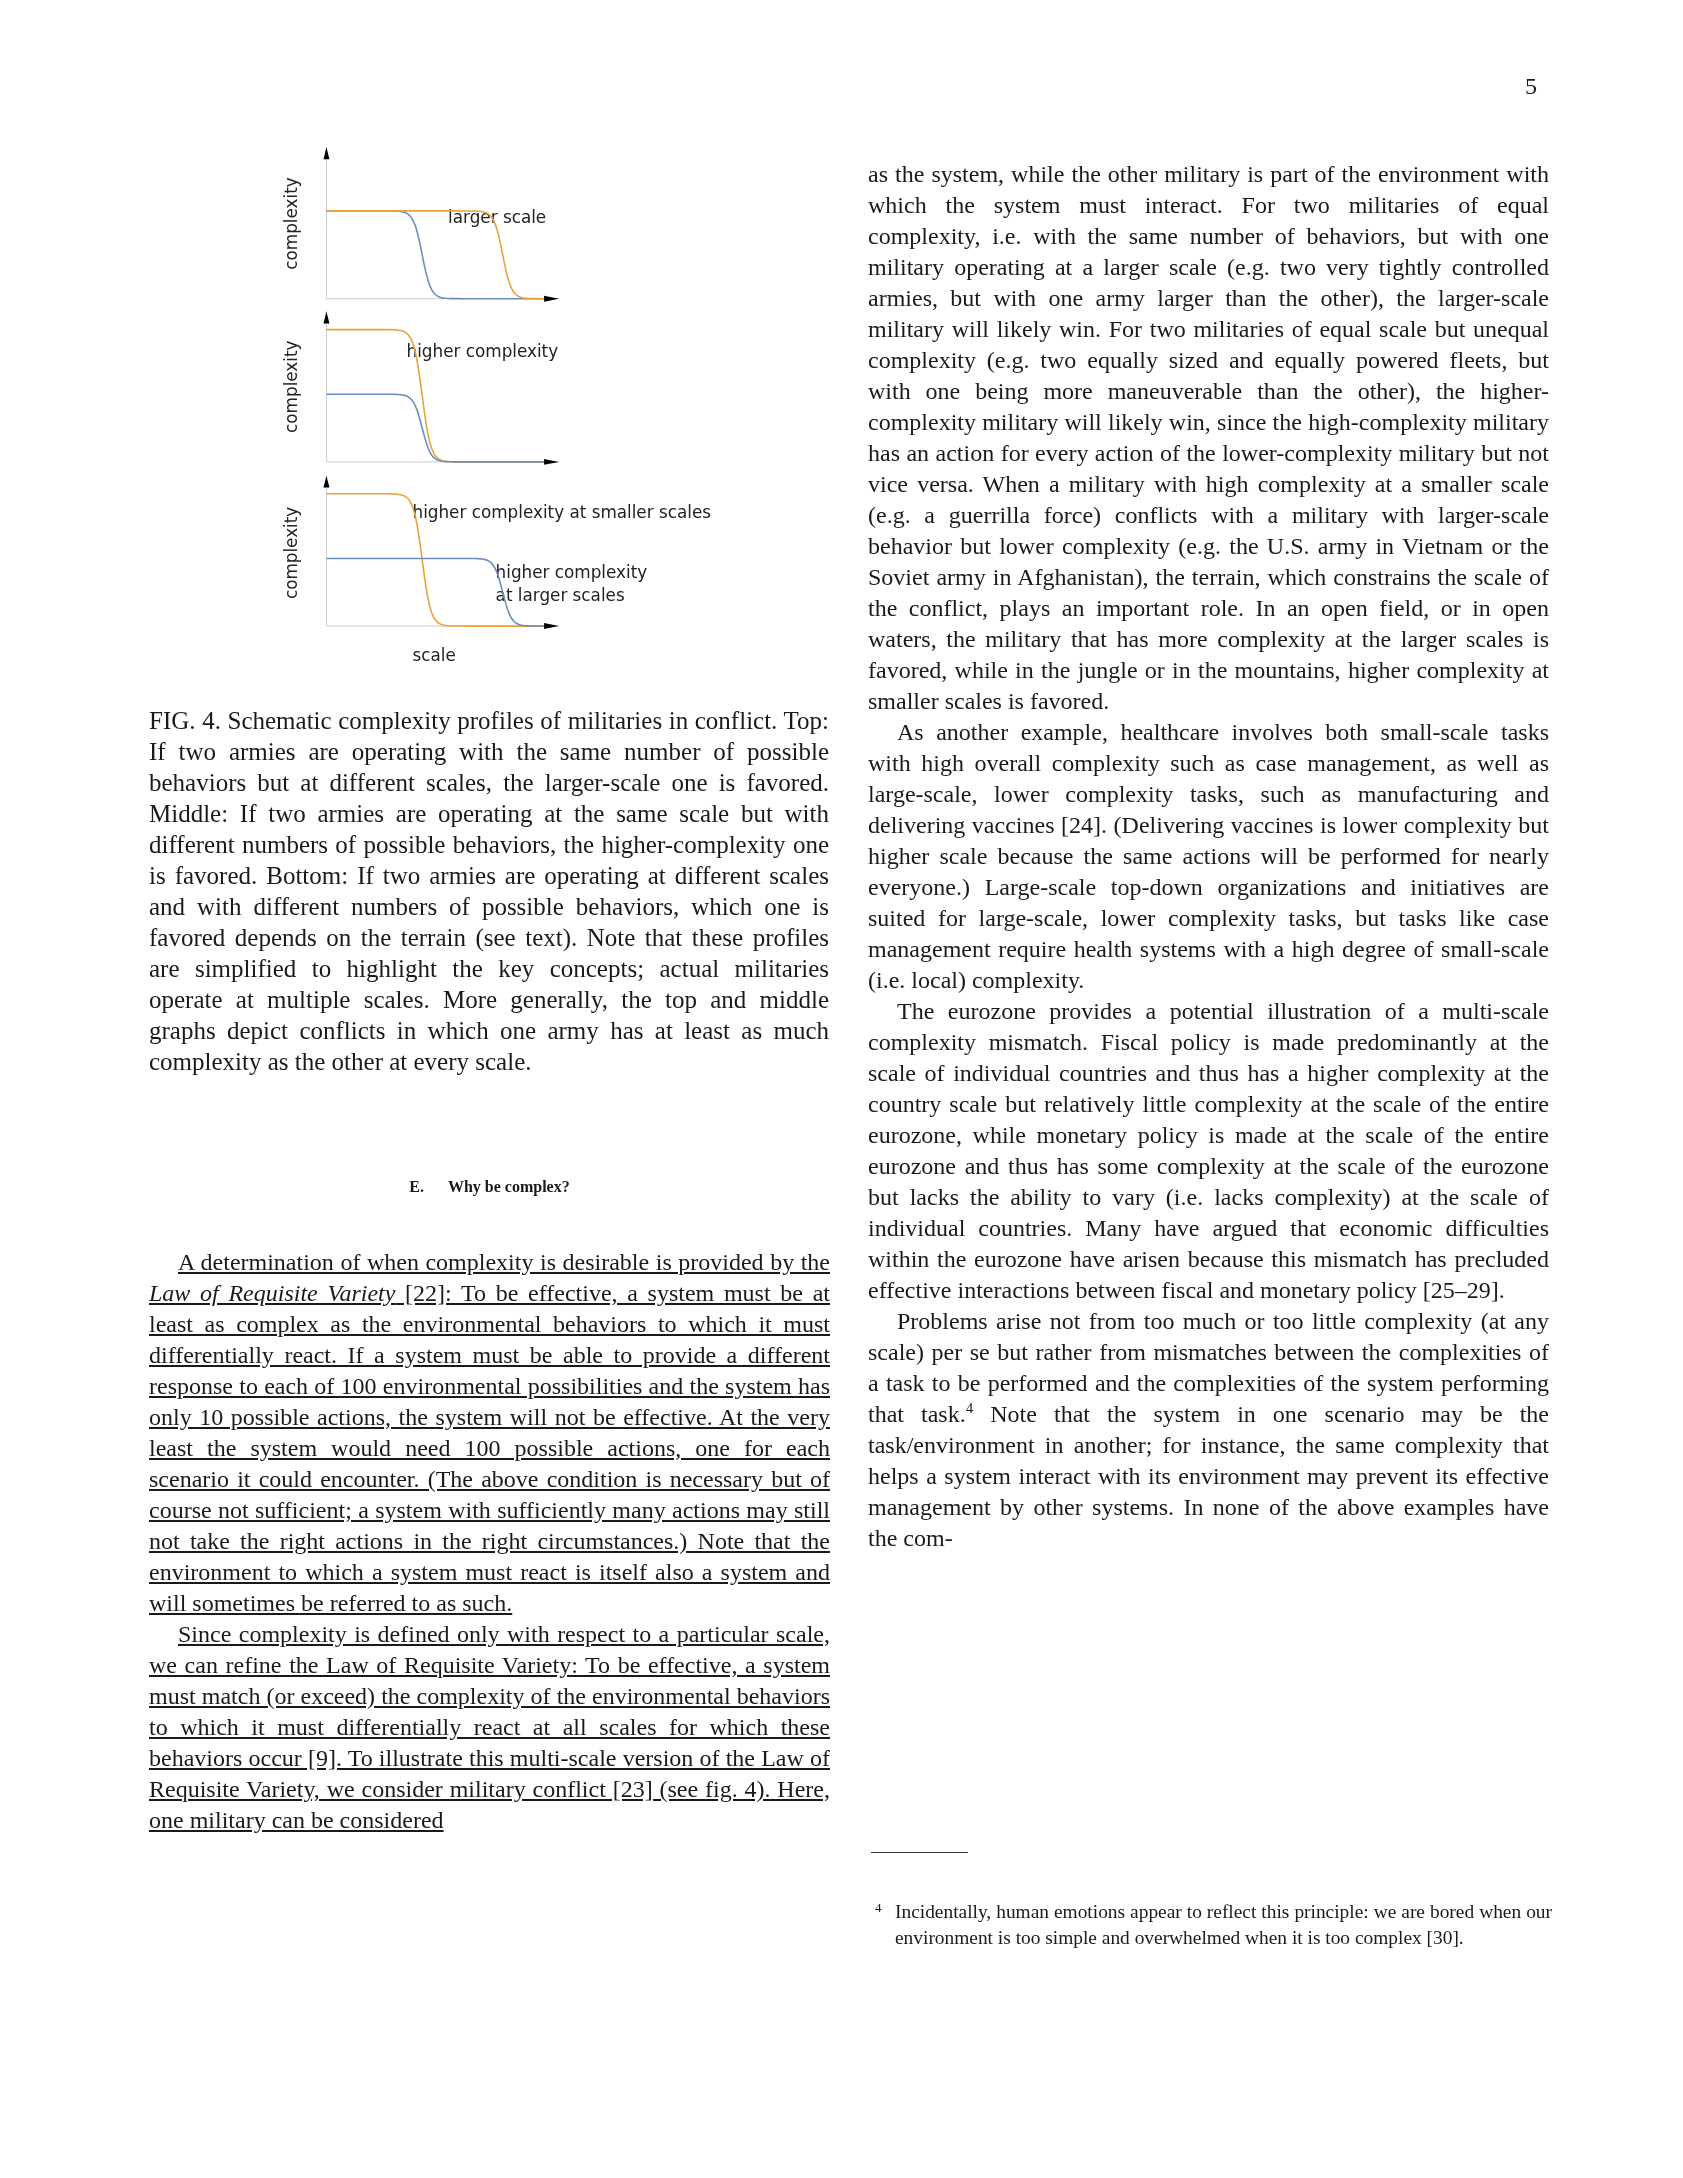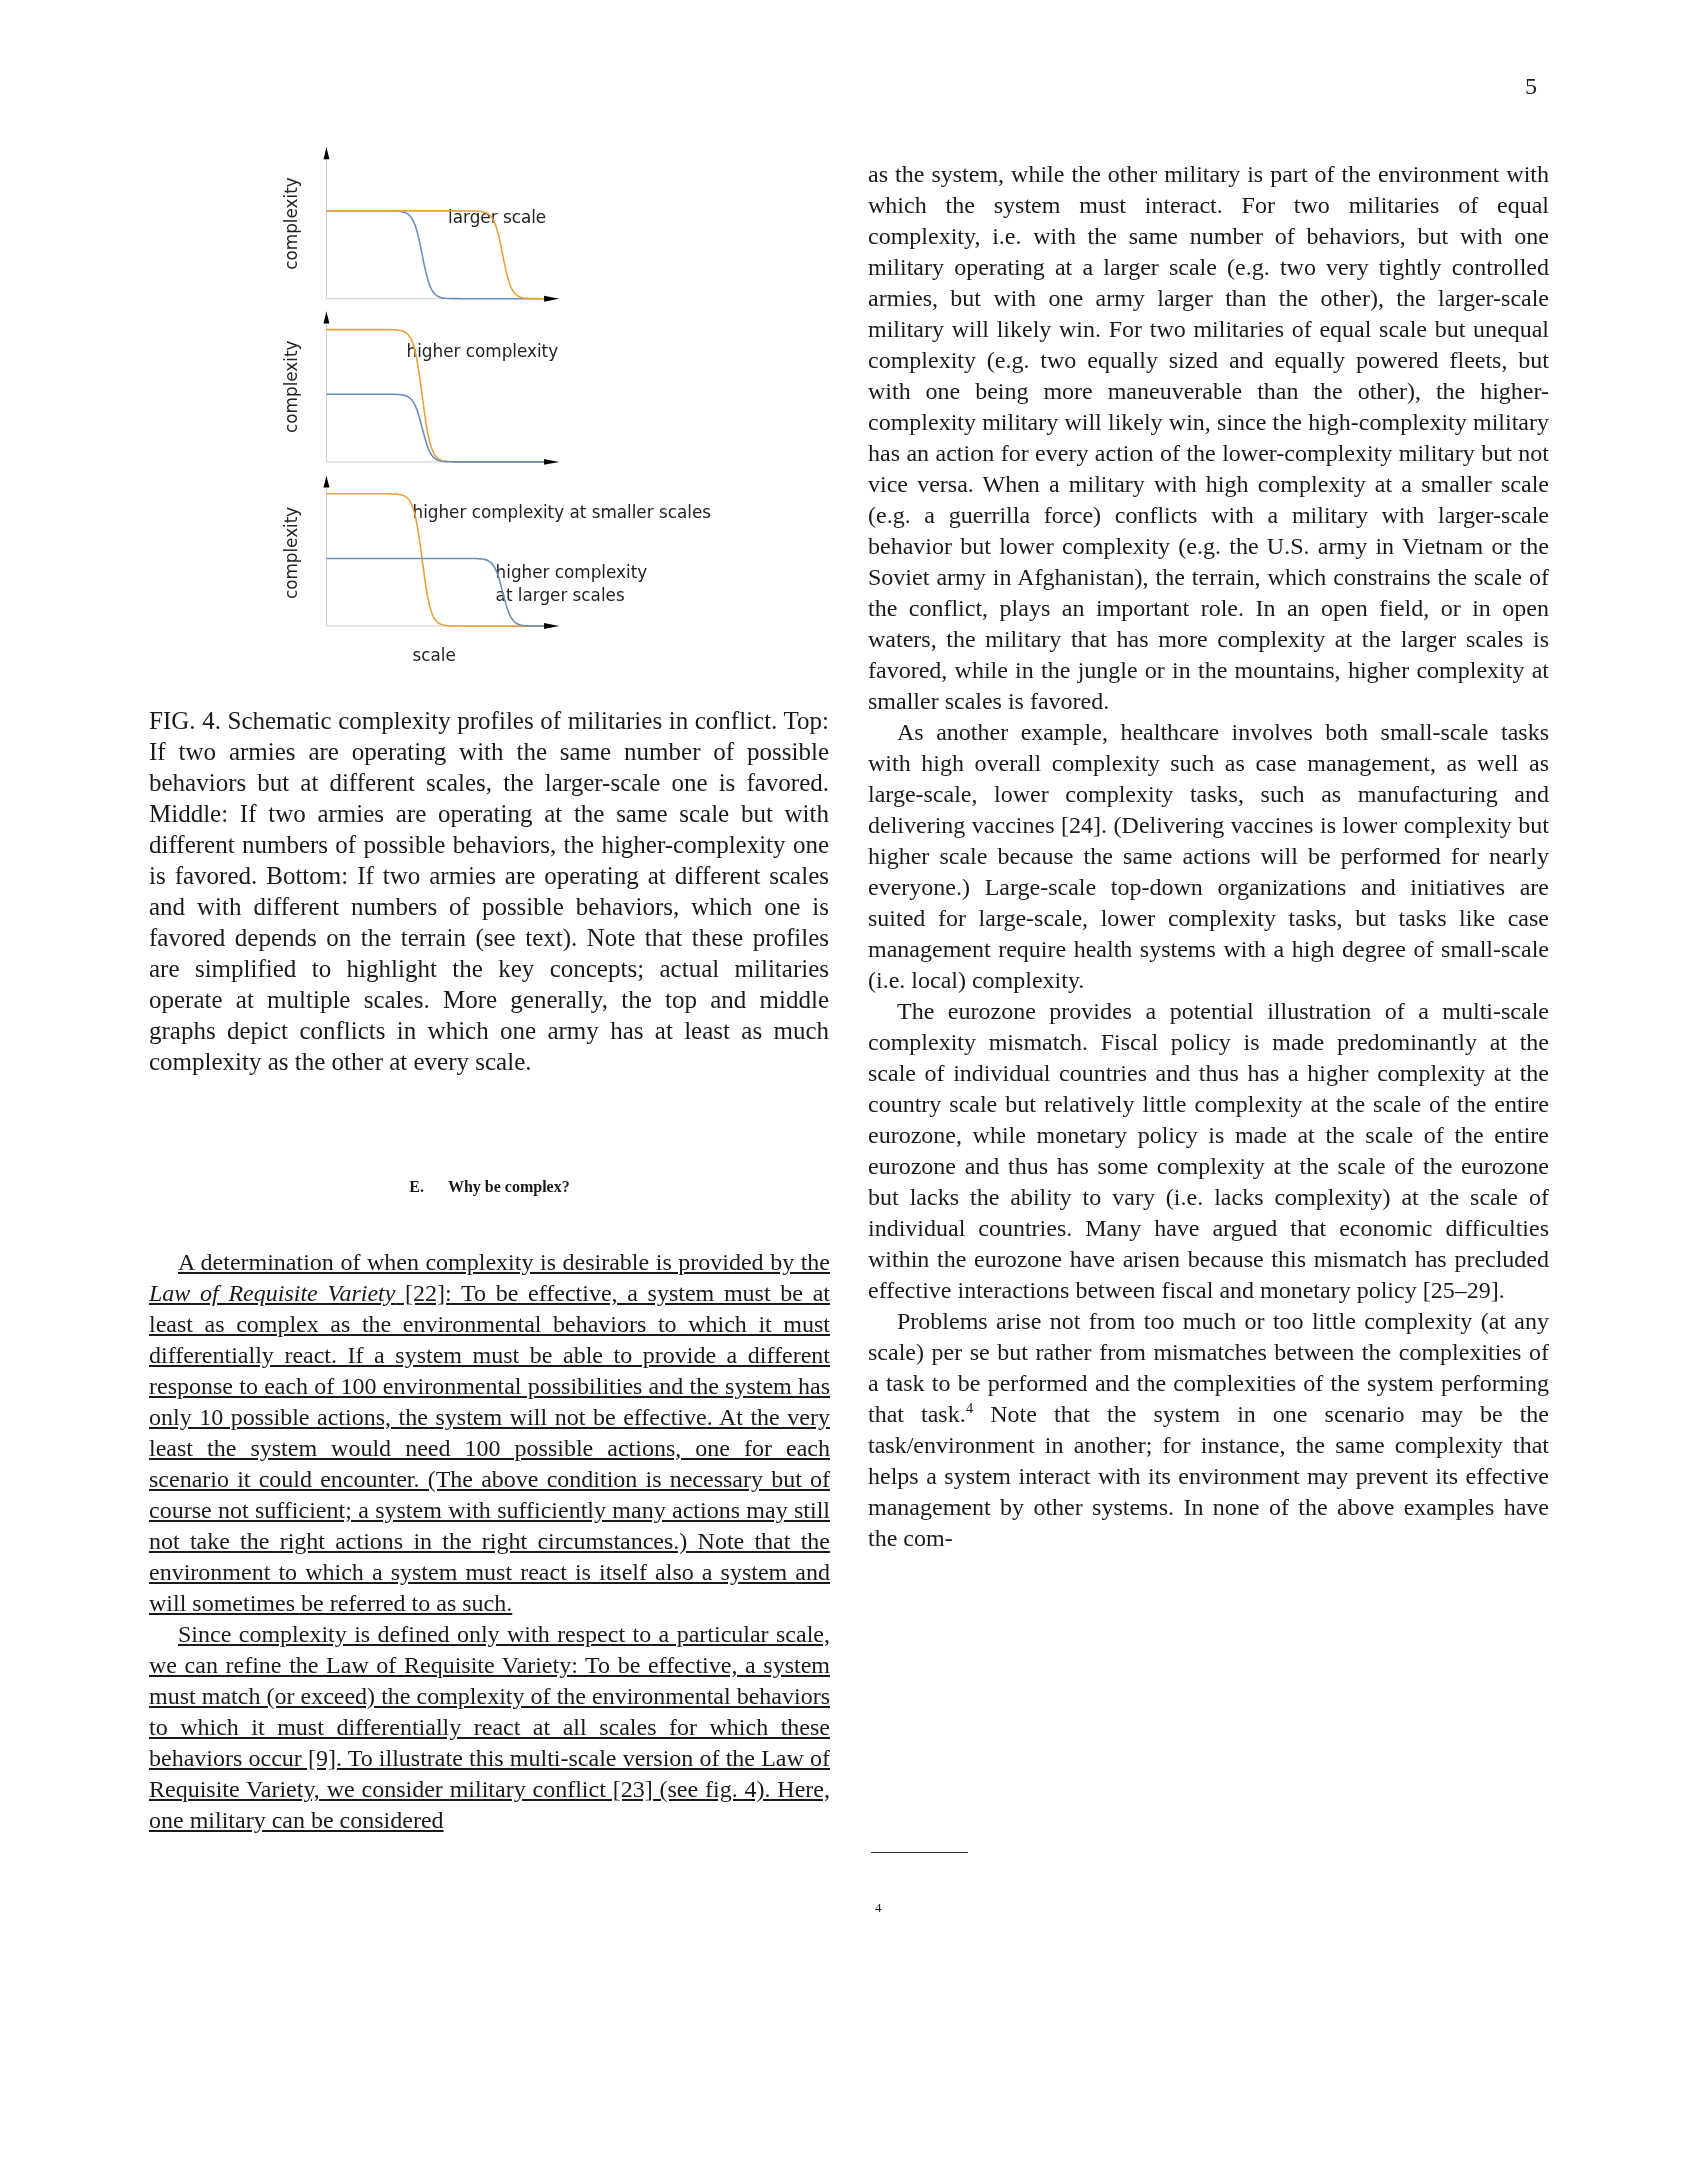--- a/index.html
+++ b/index.html
@@ -92,14 +92,15 @@
 <div class="col right-col">
   <p>as the system, while the other military is part of the environment with which the system must interact. For two militaries of equal complexity, i.e. with the same number of behaviors, but with one military operating at a larger scale (e.g.  two very tightly controlled armies, but with one army larger than the other), the larger-scale military will likely win. For two militaries of equal scale but unequal complexity (e.g.  two equally sized and equally powered fleets, but with one being more maneuverable than the other), the higher-complexity military will likely win, since the high-complexity military has an action for every action of the lower-complexity military but not vice versa.  When a military with high complexity at a smaller scale (e.g.  a guerrilla force) conflicts with a military with larger-scale behavior but lower complexity (e.g.  the U.S. army in Vietnam or the Soviet army in Afghanistan), the terrain, which constrains the scale of the conflict, plays an important role.  In an open field, or in open waters, the military that has more complexity at the larger scales is favored, while in the jungle or in the mountains, higher complexity at smaller scales is favored.</p>
   <p class="indent">As another example, healthcare involves both small-scale tasks with high overall complexity such as case management, as well as large-scale, lower complexity tasks, such as manufacturing and delivering vaccines [24]. (Delivering vaccines is lower complexity but higher scale because the same actions will be performed for nearly everyone.)  Large-scale top-down organizations and initiatives are suited for large-scale, lower complexity tasks, but tasks like case management require health systems with a high degree of small-scale (i.e.  local) complexity.</p>
   <p class="indent">The eurozone provides a potential illustration of a multi-scale complexity mismatch.  Fiscal policy is made predominantly at the scale of individual countries and thus has a higher complexity at the country scale but relatively little complexity at the scale of the entire eurozone, while monetary policy is made at the scale of the entire eurozone and thus has some complexity at the scale of the eurozone but lacks the ability to vary (i.e.  lacks complexity) at the scale of individual countries.  Many have argued that economic difficulties within the eurozone have arisen because this mismatch has precluded effective interactions between fiscal and monetary policy [25–29].</p>
   <p class="indent"><span>Problems arise not from too much or too little complexity (at any scale) per se but rather from mismatches between the complexities of a task to be performed and the complexities of the system performing that task.</span><sup>4</sup><span>  Note that the system in one scenario may be the task/environment in another; for instance, the same complexity that helps a system interact with its environment may prevent its effective management by other systems.  In none of the above examples have the com-</span></p>
 </div>
 
 <div class="footnote-rule"></div>
 <div class="footnote">
   <span class="fn-mark">4</span>
+  <span>Incidentally, human emotions appear to reflect this principle: we are bored when our environment is too simple and overwhelmed when it is too complex [30].</span>
 </div>
 
 
 </body></html>

